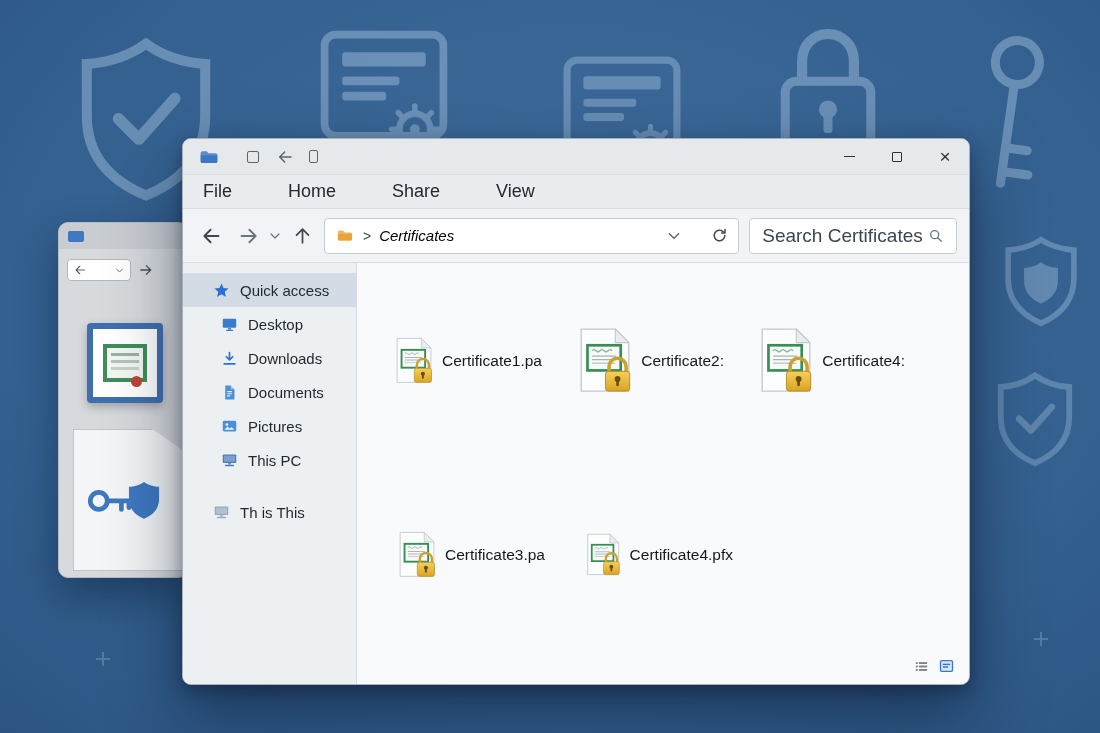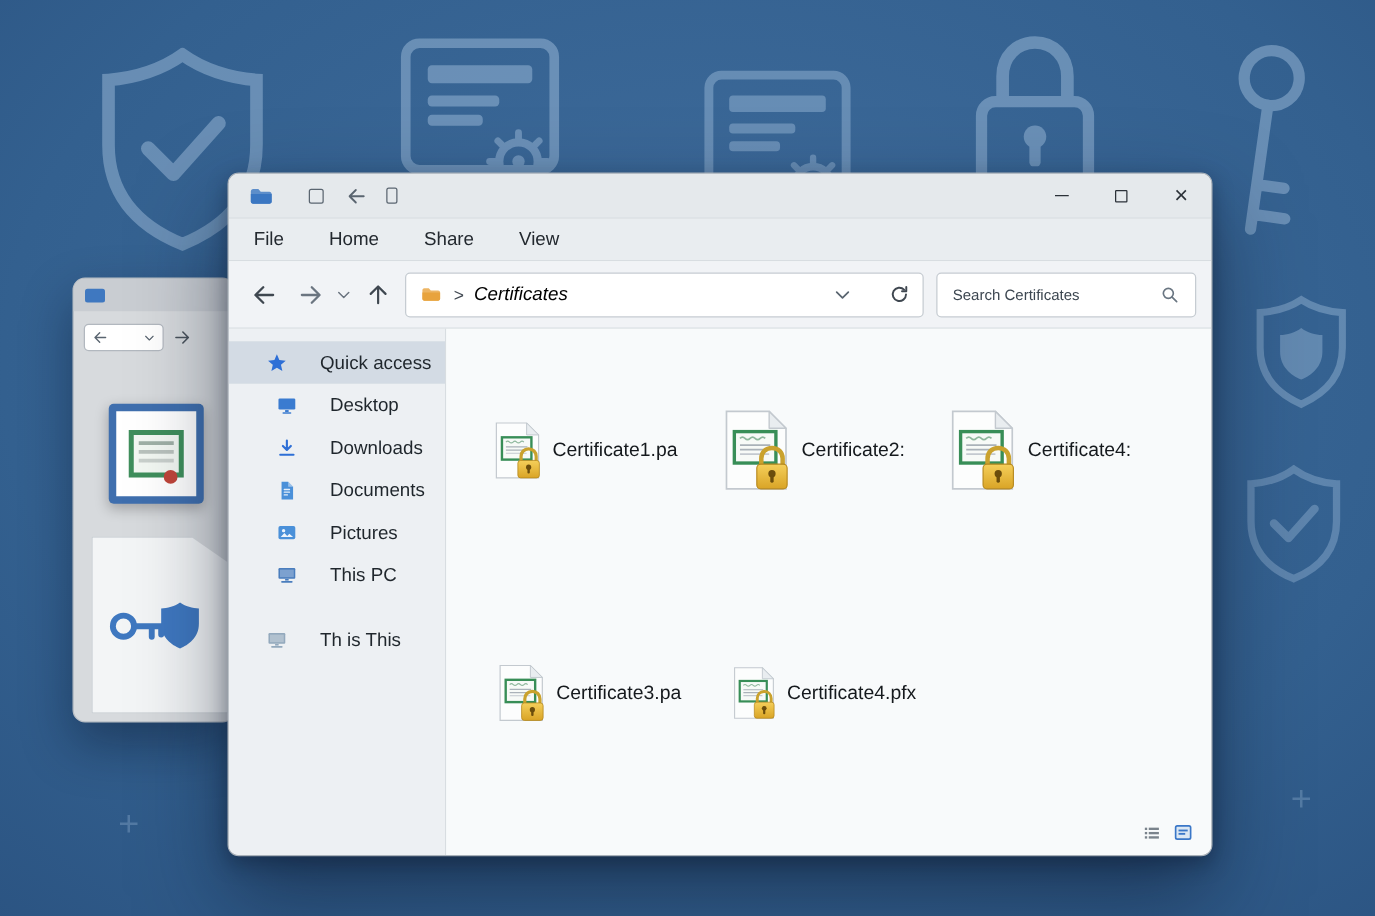--- a/index.html
+++ b/index.html
@@ -58,46 +58,46 @@
   .tb-folder { width:24px; height:20px; color:#3b77c2; }
   .tb-square { width:12px; height:12px; border:1.6px solid #5a6570; border-radius:2px; margin-left:26px; }
   .tb-arrow  { width:16px; height:16px; color:#5a6570; margin-left:18px; }
   .tb-panel  { width:9px; height:13px; border:1.6px solid #5a6570; border-radius:2px; margin-left:16px; }
   .win-controls { margin-left:auto; display:flex; height:100%; }
   .wc { width:48px; height:100%; display:flex; align-items:center; justify-content:center; cursor:default; }
   .wc-min { width:11px; border-top:1.7px solid #2b3138; }
   .wc-max { width:10px; height:10px; border:1.6px solid #2b3138; border-radius:1px; }
   .wc-close { font-size:19px; color:#2b3138; line-height:1; }
 
-  .menubar { height:34px; background:#e9edf0; display:flex; align-items:center; padding-left:20px; gap:36px;
-             font-size:15px; color:#23292f; border-bottom:1px solid #d8dde1; }
+  .menubar { height:34px; background:#e9edf0; display:flex; align-items:center; padding-left:20px; gap:56px;
+             font-size:18px; color:#23292f; border-bottom:1px solid #d8dde1; }
   .menu-item { cursor:default; }
 
   .navbar { height:54px; background:#f1f3f6; display:flex; align-items:center; padding:0 12px; border-bottom:1px solid #d8dde1; }
   .nav-ico { color:#3f4750; flex:none; }
   .n-back { width:20px; height:20px; margin-left:6px; }
   .n-fwd  { width:20px; height:20px; margin-left:18px; color:#6b7580; }
   .n-chev { width:12px; height:12px; margin-left:10px; color:#6b7580; }
   .n-up   { width:19px; height:19px; margin-left:12px; }
   .addressbar { margin-left:12px; width:420px; height:36px; background:#fff; border:1px solid #c6ccd2; border-radius:4px;
                 display:flex; align-items:center; padding:0 10px; gap:8px; font-size:15px; }
   .ab-folder { width:20px; height:17px; color:#e8a33d; flex:none; }
   .ab-sep { color:#3f4750; font-size:14px; }
   .ab-loc { color:#000000;font-style:italic; }
   .ab-spacer { flex:1; }
   .ab-chev { width:14px; height:14px; color:#5a6570; margin-right:22px; flex:none; }
   .ab-refresh { width:17px; height:17px; color:#3f4750; flex:none; }
   .searchbox { margin-left:10px; width:210px; height:36px; background:#fff; border:1px solid #c6ccd2; border-radius:4px;
-               display:flex; align-items:center; padding:0 12px; font-size:12px; color:#3c4650; }
+               display:flex; align-items:center; padding:0 12px; font-size:19px; color:#3c4650; }
   .sb-text { flex:1; white-space:nowrap; overflow:hidden; }
   .sb-icon { width:16px; height:16px; color:#6a7682; flex:none; }
 
   .body { display:flex; height:calc(100% - 124px); }
   .sidebar { width:174px; background:#edf0f3; border-right:1px solid #d8dde1; padding-top:10px; font-size:15px; position:relative; }
-  .side-item { height:34px; display:flex; align-items:center; gap:26px; padding-left:30px; cursor:default; color:#1f262c; }
+  .side-item { height:34px; display:flex; align-items:center; gap:10px; padding-left:30px; cursor:default; color:#1f262c; }
   .side-item.child { padding-left:38px; }
   .side-item.selected { background:#d3dbe4; }
   .side-item.dim { margin-top:18px; }
   .si { width:17px; height:17px; flex:none; }
   .si-star { color:#2e6fd6; }
   .si-monitor { color:#3a7bd0; }
   .si-doc { color:#4a90d9; }
   .si-down { color:#2e6fd6; }
   .si-pic { color:#4a90d9; }
   .si-pc { color:#4a7dbd; }

